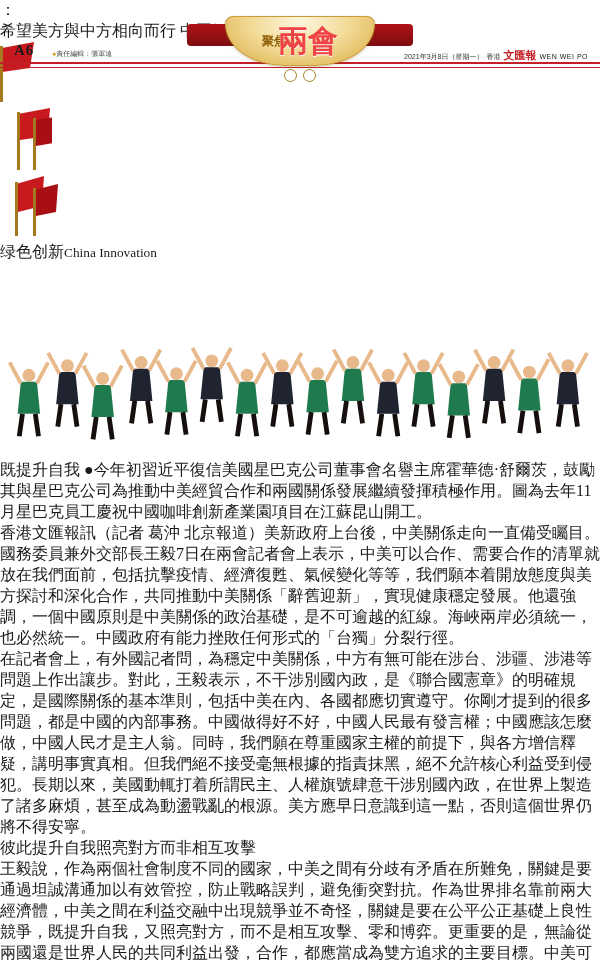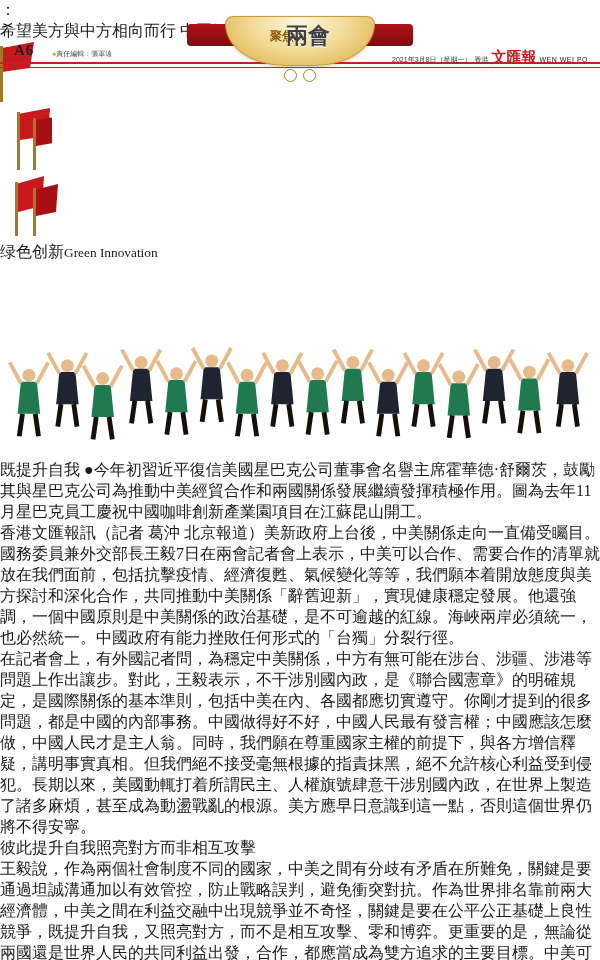--- a/index.html
+++ b/index.html
@@ -6,29 +6,29 @@
 html,body{width:600px;height:960px}
 body{position:relative;background:#fff;font-family:"Liberation Serif","DejaVu Serif",serif;color:#1a1a1a;overflow:hidden}
 
 
 .masthead{position:absolute;top:12px;left:0;right:0;height:58px;z-index:5}
 .mast-rules{position:absolute;top:50px;left:0;right:0;height:6px;border-top:2px solid #c22026;border-bottom:1px solid #c22026}
 .pageno{position:absolute;left:14px;top:30px;font-size:15px;font-weight:bold;letter-spacing:1px}
 .editor{position:absolute;left:52px;top:37px;font-size:7px;color:#444;font-family:"Liberation Sans",sans-serif}
 .editor .dot{color:#d4a017}
 .dateline{position:absolute;right:12px;top:36px;font-size:7px;color:#333;font-family:"Liberation Sans",sans-serif;display:flex;align-items:baseline;gap:3px}
-.dateline .wwp{color:#c22026;font-weight:bold;font-size:15px;font-family:"Liberation Serif",serif}
+.dateline .wwp{color:#c22026;font-weight:bold;font-size:11px;font-family:"Liberation Serif",serif}
 .dateline .wwp-en{font-size:7px;color:#222;letter-spacing:.5px}
 
 .badge{position:absolute;left:50%;top:4px;transform:translateX(-50%);width:150px;height:62px;z-index:6}
 .badge-shield{position:absolute;left:50%;transform:translateX(-50%);top:0;width:150px;height:50px;background:radial-gradient(ellipse at 50% 10%,#fdf6dd 0%,#f3dc9a 45%,#d9a93c 100%);border-radius:8px 8px 60px 60px/8px 8px 42px 42px;border:1px solid #c89b3c;box-shadow:0 1px 3px rgba(120,80,0,.35)}
 .badge-wings{position:absolute;top:8px;left:-38px;right:-38px;height:22px;background:linear-gradient(#b01217,#7d0d10);border-radius:4px;z-index:-1}
 .badge-text{position:absolute;top:5px;left:0;right:0;text-align:center;white-space:nowrap}
 .badge-small{display:inline-block;vertical-align:middle;font-size:12px;font-weight:bold;color:#8a5a00;width:14px;line-height:1.05;margin-right:2px}
-.badge-big{display:inline-block;vertical-align:middle;font-size:22px;font-weight:bold;color:#404040;text-shadow:0 1px 0 #fff}
+.badge-big{display:inline-block;vertical-align:middle;font-size:30px;font-weight:bold;color:#ef4444;text-shadow:0 1px 0 #fff}
 .badge-emblems{position:absolute;bottom:-4px;left:50%;transform:translateX(-50%);display:flex;gap:6px}
 .badge-emblems i{width:13px;height:13px;border-radius:50%;display:block;border:1px solid #a88326}
 .badge-emblems .em1{background:radial-gradient(circle at 50% 40%,#f6d56a 30%,#c02">}
 .badge-emblems .em1{background:radial-gradient(circle at 50% 40%,#f6d56a 30%,#c0392b 70%)}
 .badge-emblems .em2{background:radial-gradient(circle at 50% 40%,#fef0b0 30%,#b01217 70%)}
 
 /* ---------- headline ---------- */
 .hl-wrap{position:absolute;top:64px;left:0;right:0;height:110px;text-align:center;z-index:4}
 .hl-row{display:flex;justify-content:center;align-items:center;gap:6px}
 .hl-speaker{display:flex;flex-direction:column;color:#c00000;font-weight:bold;font-size:27px;line-height:1.02}
@@ -172,21 +172,21 @@
 </div>
 
 <div class="photo">
   <div class="tent"></div>
   <div class="greenwall"></div>
   <div class="arch">
       <div class="siren"></div>
     </div>
   <div class="stage"></div>
   <div class="cup"></div>
-  <div class="greenside"><span>绿色创新</span><small>Green Innovation</small></div>
+  <div class="greenside"><span>绿色创新</span><small>China Innovation</small></div>
   <div class="pots"><i></i><i></i><i></i><i></i><i></i><i></i><i></i><i></i><i></i><i></i><i></i><i></i></div>
   <svg class="people" viewBox="0 0 374 120">
     <defs>
       <g id="person">
         <circle cx="0" cy="-26" r="4" fill="#e8b98a"></circle>
         <path d="M-5,-22 L5,-22 L7,-2 L-7,-2 Z" fill="currentColor"></path>
         <path d="M-5,-21 L-12,-34 M5,-21 L12,-34" stroke="#e8b98a" stroke-width="2.4" fill="none"></path>
         <path d="M-4,-2 L-6,12 M4,-2 L6,12" stroke="#15100e" stroke-width="3" fill="none"></path>
       </g>
     </defs>

